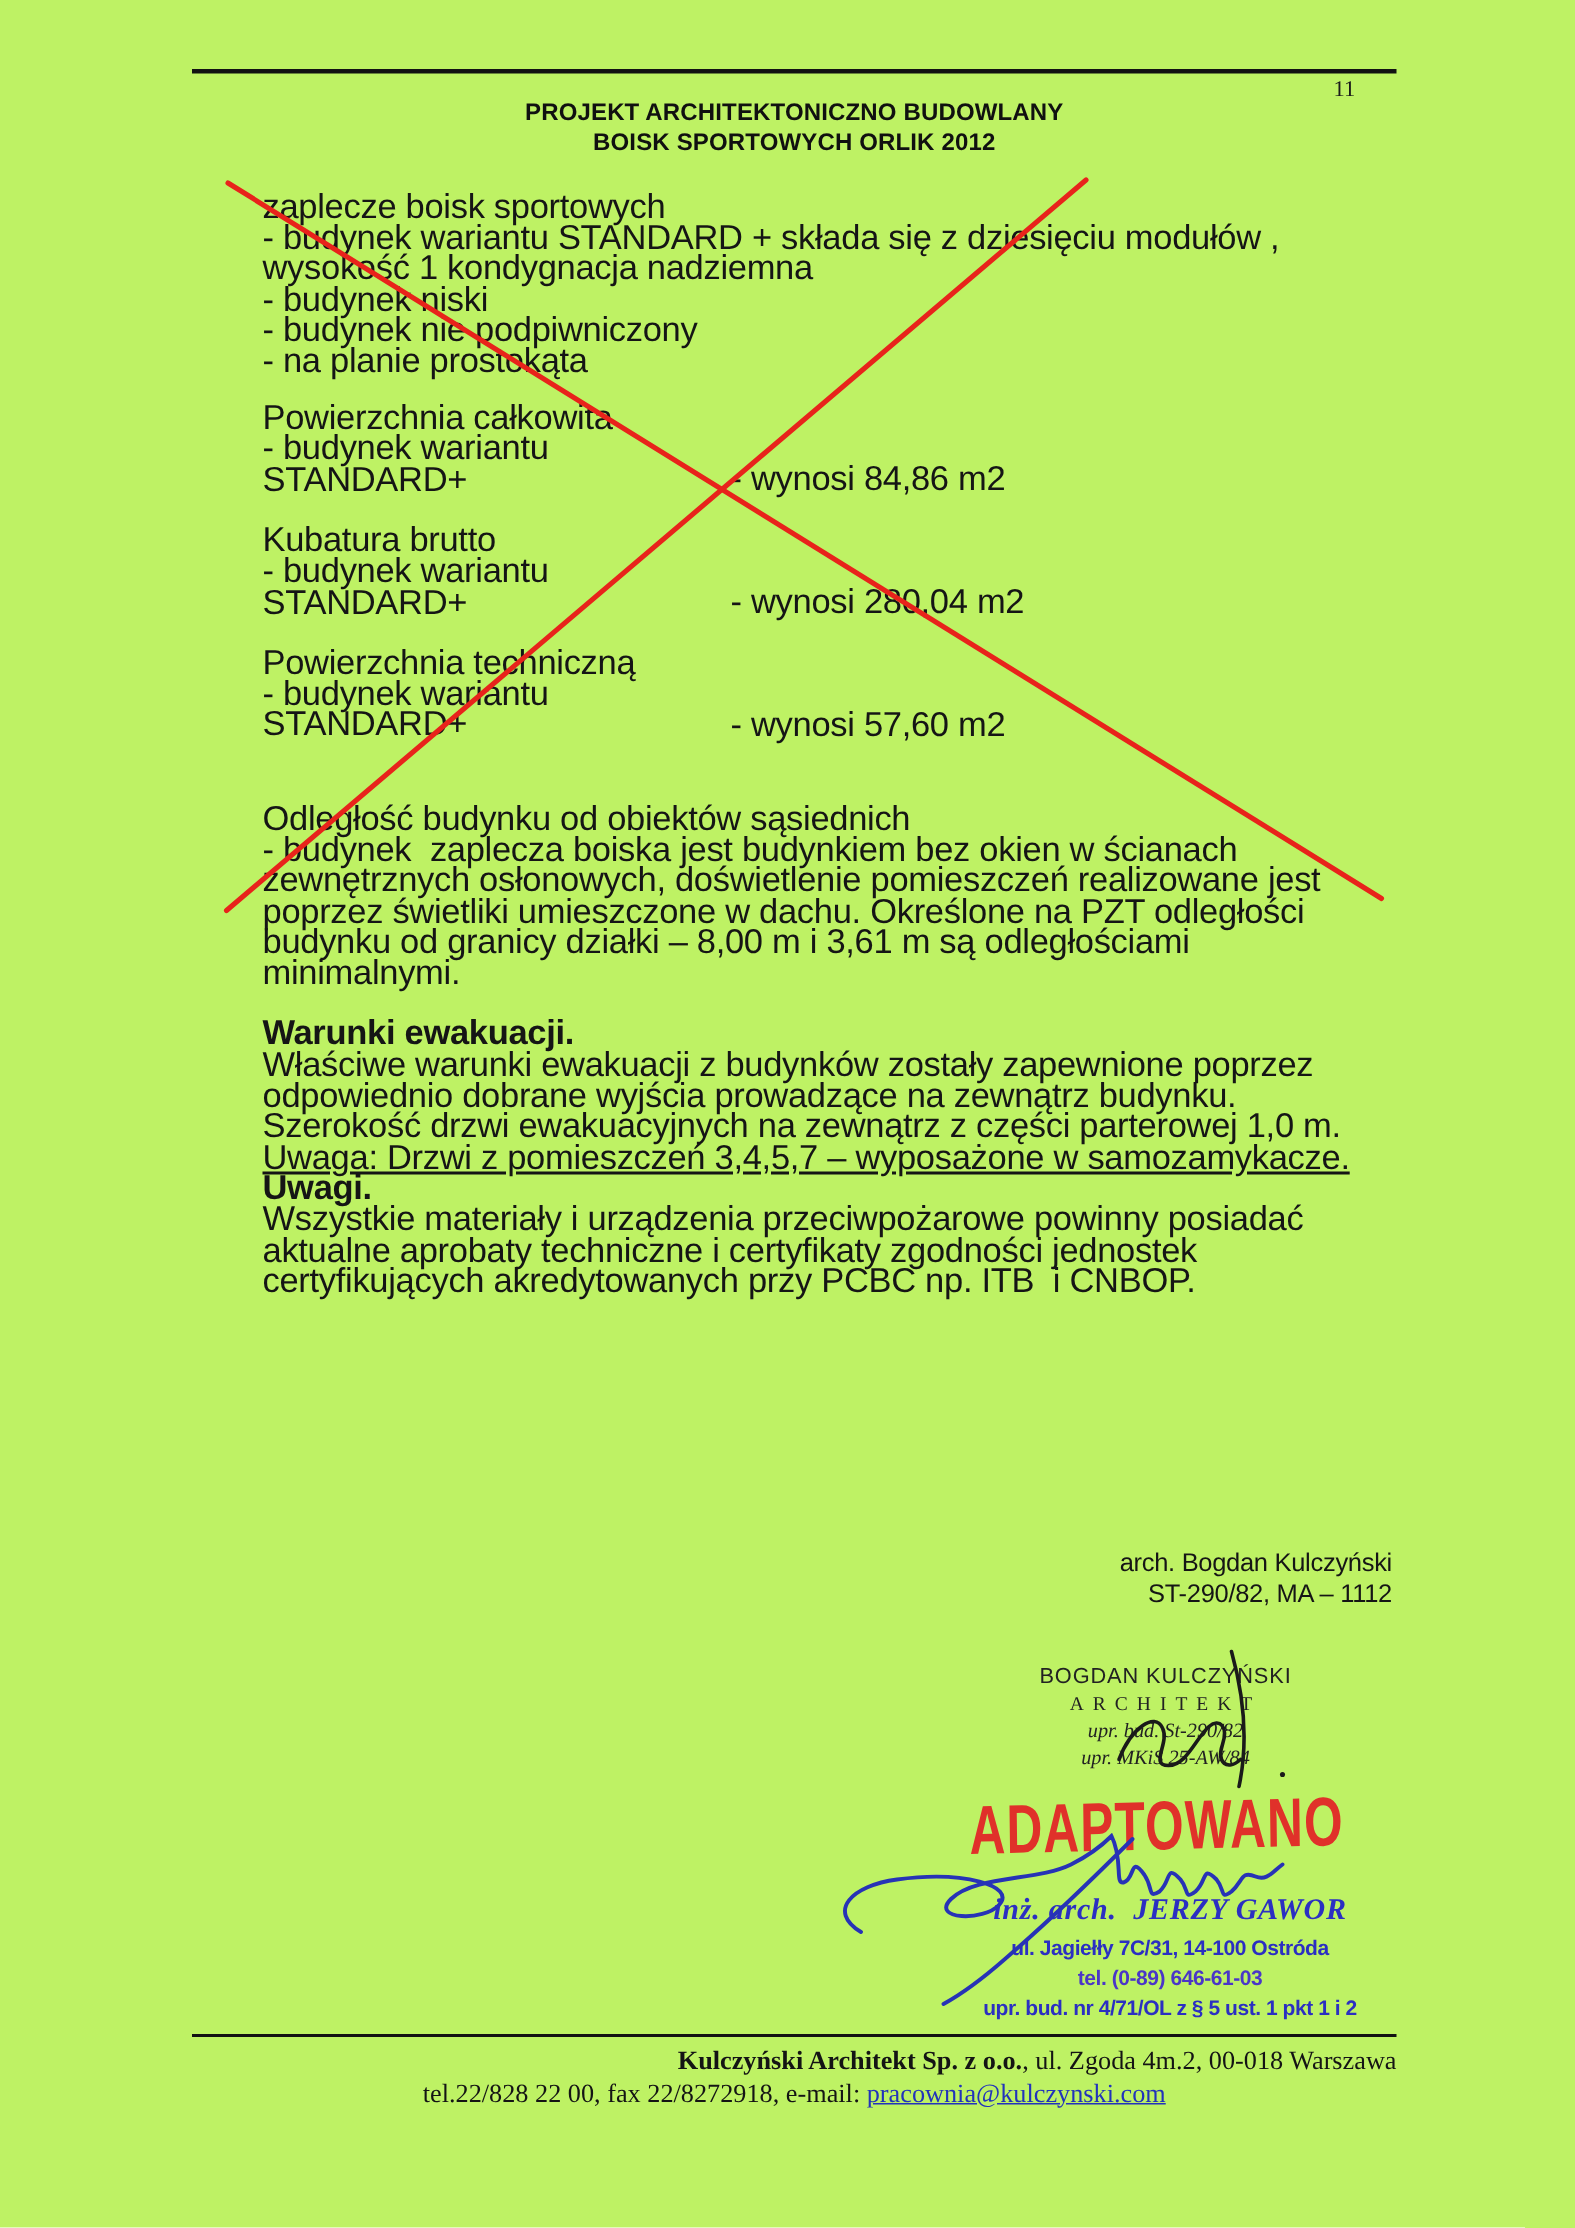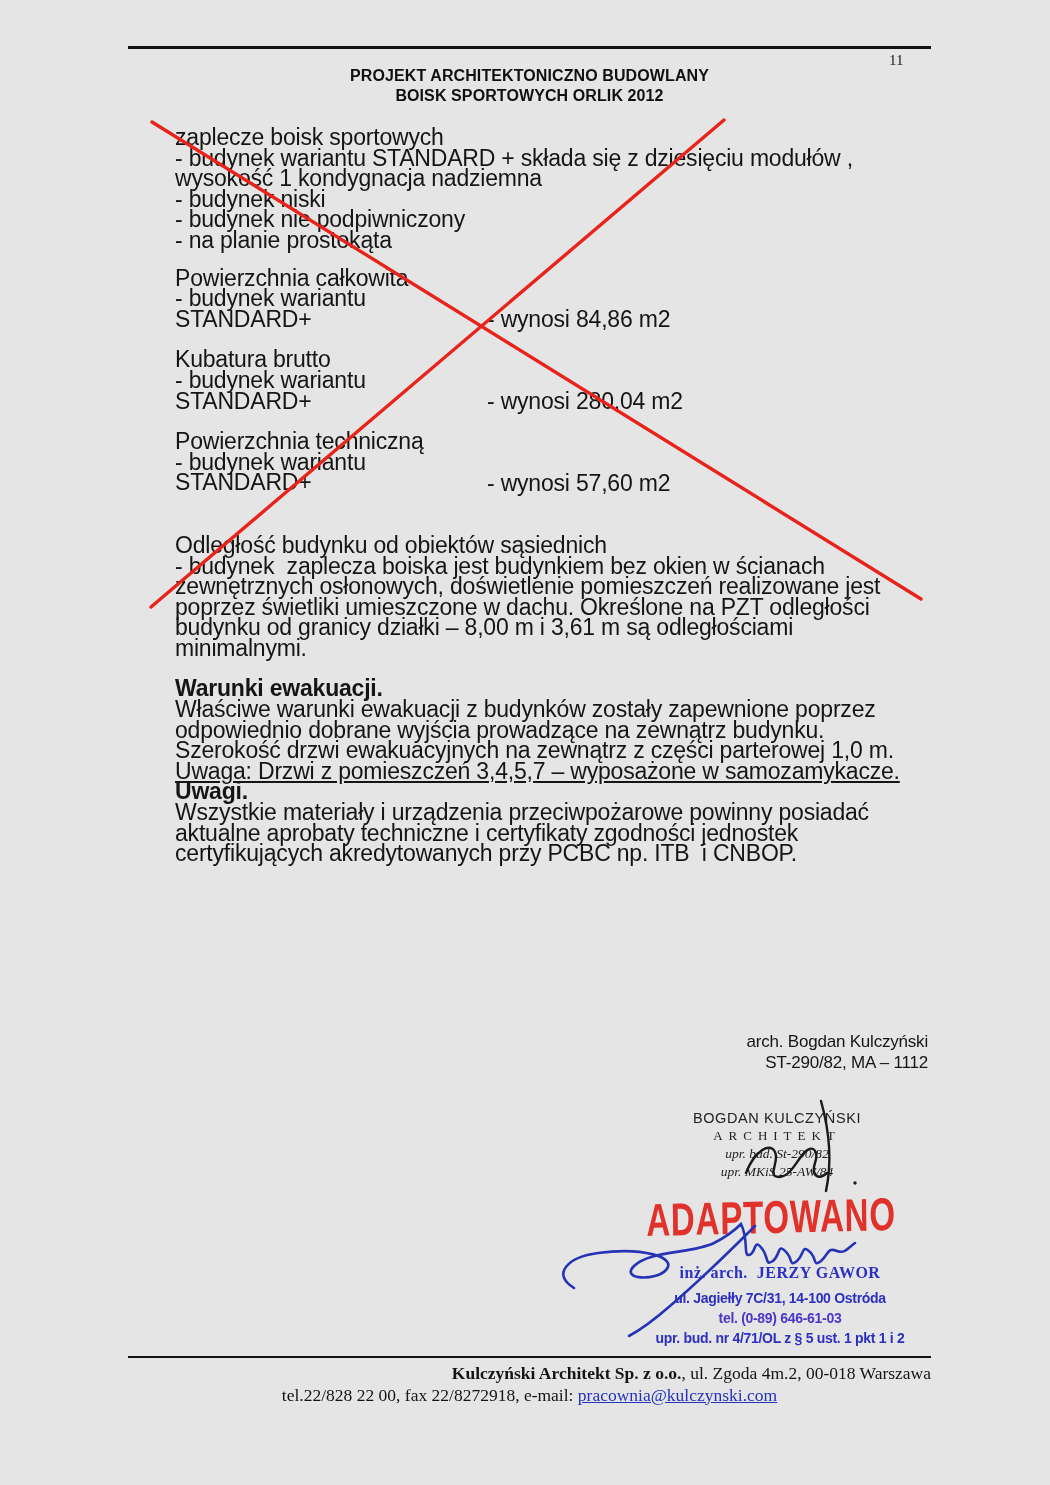--- a/index.html
+++ b/index.html
@@ -1,16 +1,16 @@
 <!DOCTYPE html>
 <html lang="pl"><head>
 <meta charset="utf-8">
 <style>
   html,body{margin:0;padding:0;background:#ffffff;}
-  .page{position:relative;width:1050px;height:1485px;background:#e5e5e5;overflow:hidden;
+  .page{position:relative;width:1050px;height:1485px;background:#bef264;overflow:hidden;
         font-family:"Liberation Sans",sans-serif;color:#171717;}
   .rule{position:absolute;left:128px;width:803px;background:#121212;}
   .rule-top{top:46px;height:3px;}
   .rule-bottom{top:1356px;height:2px;}
   .page-num{position:absolute;top:52px;left:889px;font-family:"Liberation Serif",serif;
             font-size:15px;color:#1a1a1a;}
   .header{position:absolute;top:66px;left:128px;width:803px;text-align:center;
           font-weight:bold;font-size:16px;line-height:20px;letter-spacing:.1px;color:#101010;}
   .body{position:absolute;top:127px;left:175px;width:752px;font-size:23px;
         line-height:20.6px;letter-spacing:-.2px;color:#151515;}
@@ -29,22 +29,22 @@
   .stamp-arch{position:absolute;top:1109px;left:688px;width:178px;text-align:center;color:#222;}
   .sa-name{font-size:14.5px;letter-spacing:.6px;line-height:18px;}
   .sa-title{font-family:"Liberation Serif",serif;font-size:13px;letter-spacing:6px;line-height:18px;}
   .sa-lic{font-family:"Liberation Serif",serif;font-size:13.5px;font-style:italic;line-height:18px;}
   
   .adapt{position:absolute;top:1198px;left:646px;font-size:46px;font-weight:bold;
          color:#e0312a;letter-spacing:1px;line-height:44px;white-space:nowrap;
          transform:scaleX(.72) rotate(-1deg);transform-origin:left top;}
   
   .stamp-gawor{position:absolute;top:1261px;left:605px;width:350px;text-align:center;}
-  .sg-name{font-family:"Liberation Serif",serif;font-weight:bold;font-size:16px;line-height:24px;
-           color:#2b2fc2;letter-spacing:.5px;margin-bottom:3px;}
+  .sg-name{font-family:"Liberation Serif",serif;font-weight:bold;font-size:20px;line-height:24px;
+           color:#2b2fc2;letter-spacing:.5px;margin-bottom:3px;font-style:italic;}
   .sg-line{font-weight:bold;font-size:14px;line-height:20px;letter-spacing:-.3px;color:#2b2fc2;}
   .sg-phone{color:#4a36c8;}
   .footer{position:absolute;top:1363px;left:128px;width:803px;text-align:center;
           font-family:"Liberation Serif",serif;font-size:17.5px;line-height:21.5px;color:#141414;}
   .footer .l1{margin-left:54px;text-align:right;}
   .email{color:#2233bb;text-decoration:underline;cursor:pointer;}
   .overlay{position:absolute;left:0;top:0;width:1050px;height:1485px;pointer-events:none;}
 </style>
 </head>
 <body>

